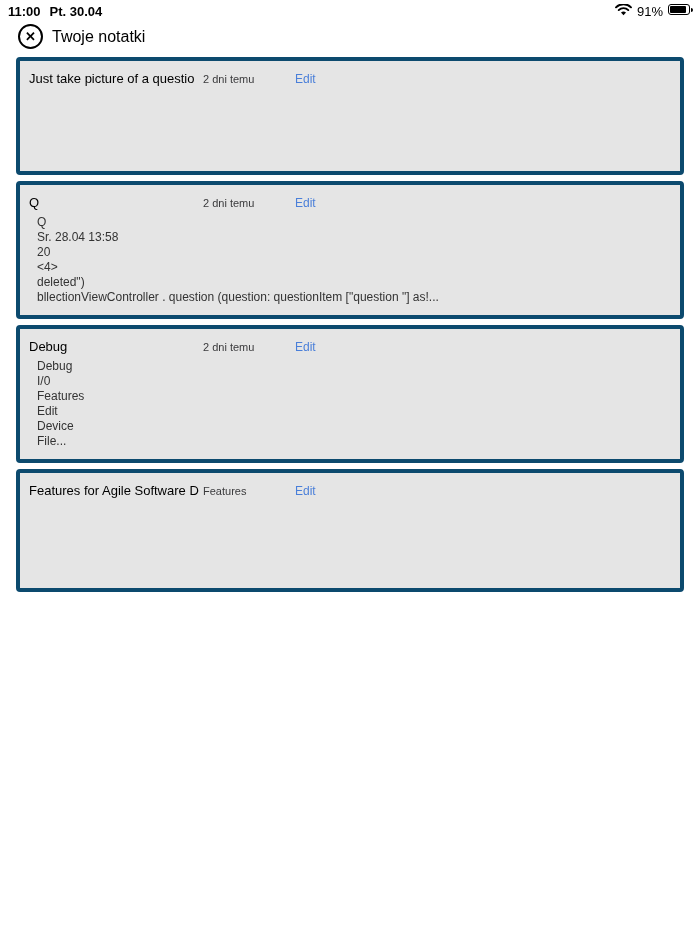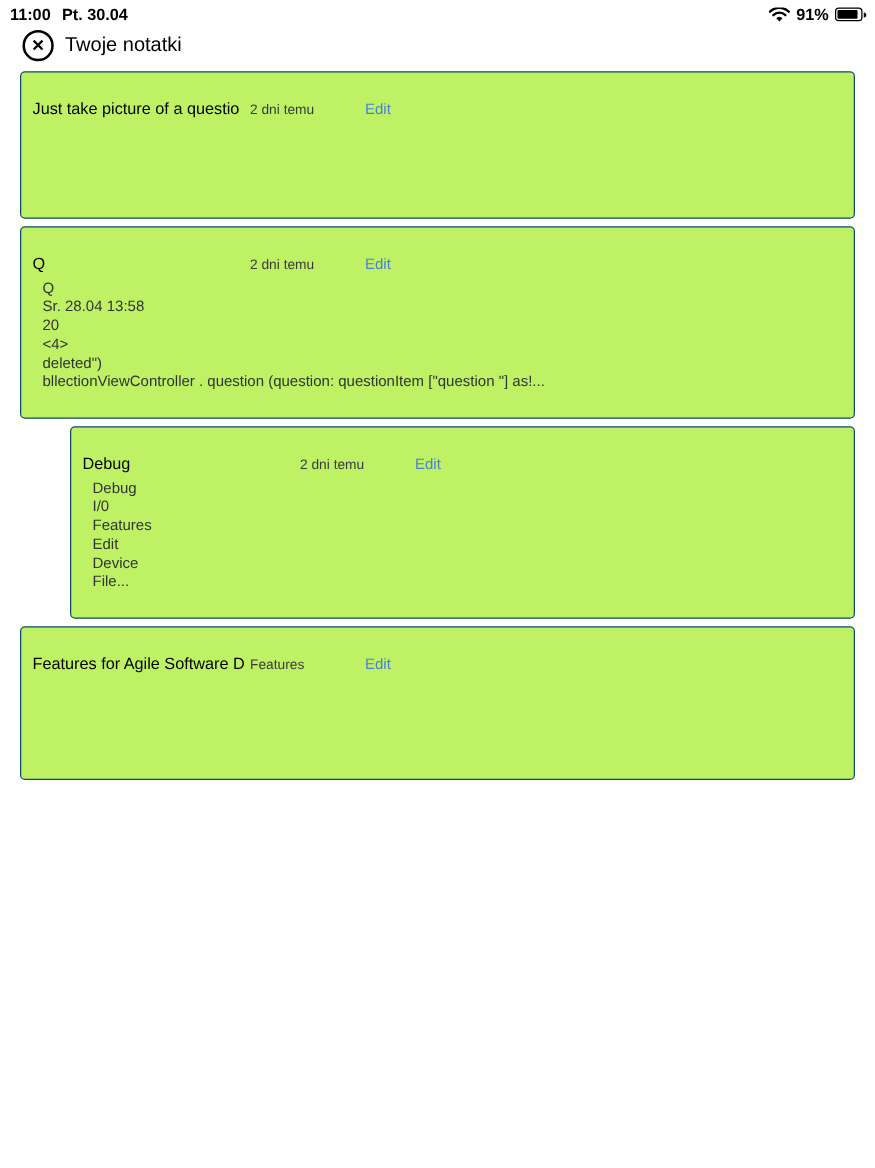--- a/index.html
+++ b/index.html
@@ -3,44 +3,44 @@
 <meta charset="utf-8">
 <style>
   * { margin:0; padding:0; box-sizing:border-box; }
   html,body { background:#ffffff; }
   body { font-family:"Liberation Sans", sans-serif; -webkit-font-smoothing:antialiased; }
   .screen { width:700px; height:840px; position:relative; background:#ffffff; overflow:hidden; }
 
   
   .status-bar { height:20px; display:flex; justify-content:space-between; align-items:center; padding:3px 7px 0 8px; font-size:13px; color:#000; }
   .status-left { display:flex; gap:9px; align-items:center; font-weight:700; }
-  .status-right { display:flex; gap:5px; align-items:center; font-weight:700; }
+  .status-right { display:flex; gap:5px; align-items:flex-start; font-weight:400; }
   .wifi-icon { display:inline-flex; align-items:flex-end; }
   .battery { display:inline-flex; align-items:center; }
   .battery-body { width:22px; height:11px; border:1px solid #000; border-radius:3px; padding:1px; display:inline-block; }
   .battery-fill { display:block; height:100%; width:90%; background:#000; border-radius:1px; }
   .battery-nub { width:2px; height:4px; background:#000; border-radius:0 2px 2px 0; margin-left:1px; }
 
   
   .nav-bar { display:flex; align-items:center; gap:9px; padding:4px 16px 8px 18px; }
   .close-btn { width:25px; height:25px; border-radius:50%; border:2px solid #000; background:#fff; display:flex; align-items:center; justify-content:center; font-size:13px; font-weight:700; color:#000; cursor:pointer; line-height:1; }
   .page-title { font-size:16px; color:#000;text-align:right; }
 
   
   .notes-list { padding:0 16px; display:flex; flex-direction:column; gap:6px; }
-  .note-card { background:#bef264; border:1px solid #0c4a6e; border-radius:4px; padding:21px 9px; cursor:pointer; }
+  .note-card { background:#e5e5e5; border:4px solid #0c4a6e; border-radius:4px; padding:10px 9px; cursor:pointer; }
   .note-header { display:flex; align-items:baseline; }
   .note-title { width:174px; overflow:hidden; white-space:nowrap; font-size:13px; color:#000; flex:none; }
   .note-timestamp { width:92px; font-size:11px; color:#3a3a3c; flex:none; }
   .note-edit { font-size:12px; color:#4a7fd9; text-decoration:none; cursor:pointer; }
   .note-body { margin:5px 0 0 8px; font-size:12px; line-height:15px; color:#333; white-space:pre-line; overflow:hidden; }
 
   .card-1 { min-height:118px; }
   .card-2 { min-height:121px; }
-  .card-3 { min-height:122px;margin-left:40px; }
+  .card-3 { min-height:122px; }
   .card-4 { min-height:123px; }
 </style>
 </head>
 <body>
 
 <div class="screen">
 
   <div class="status-bar">
     <div class="status-left">
       <span>11:00</span>

